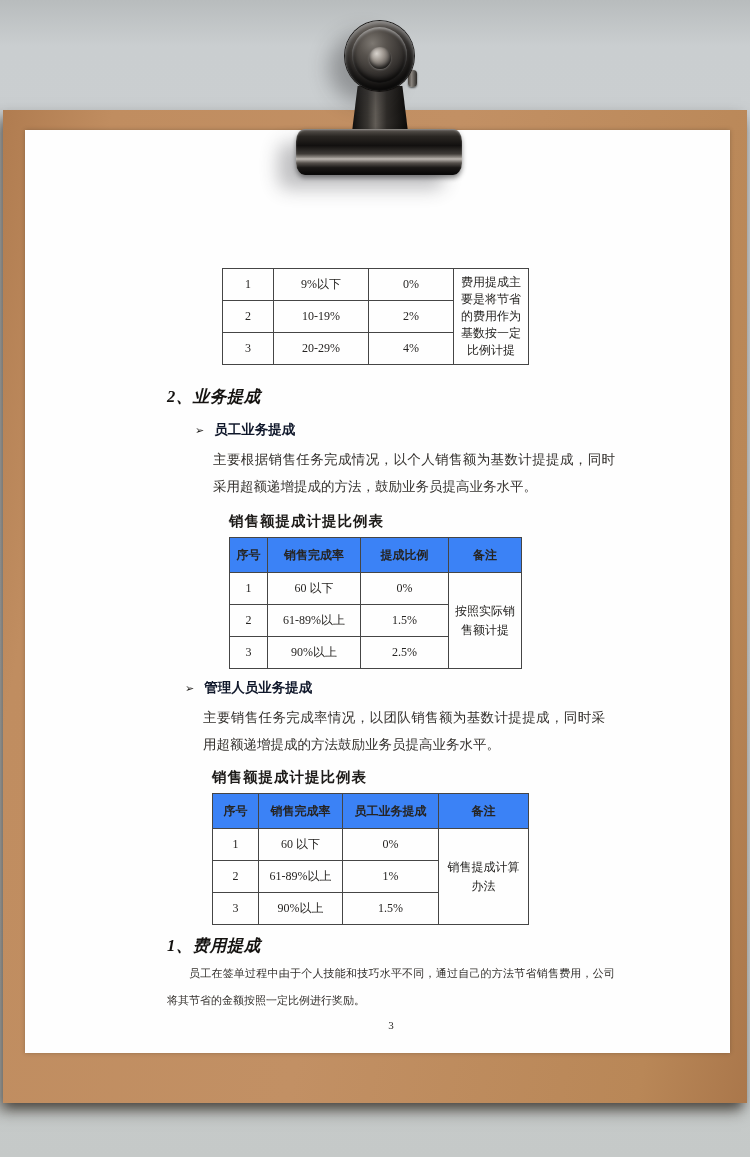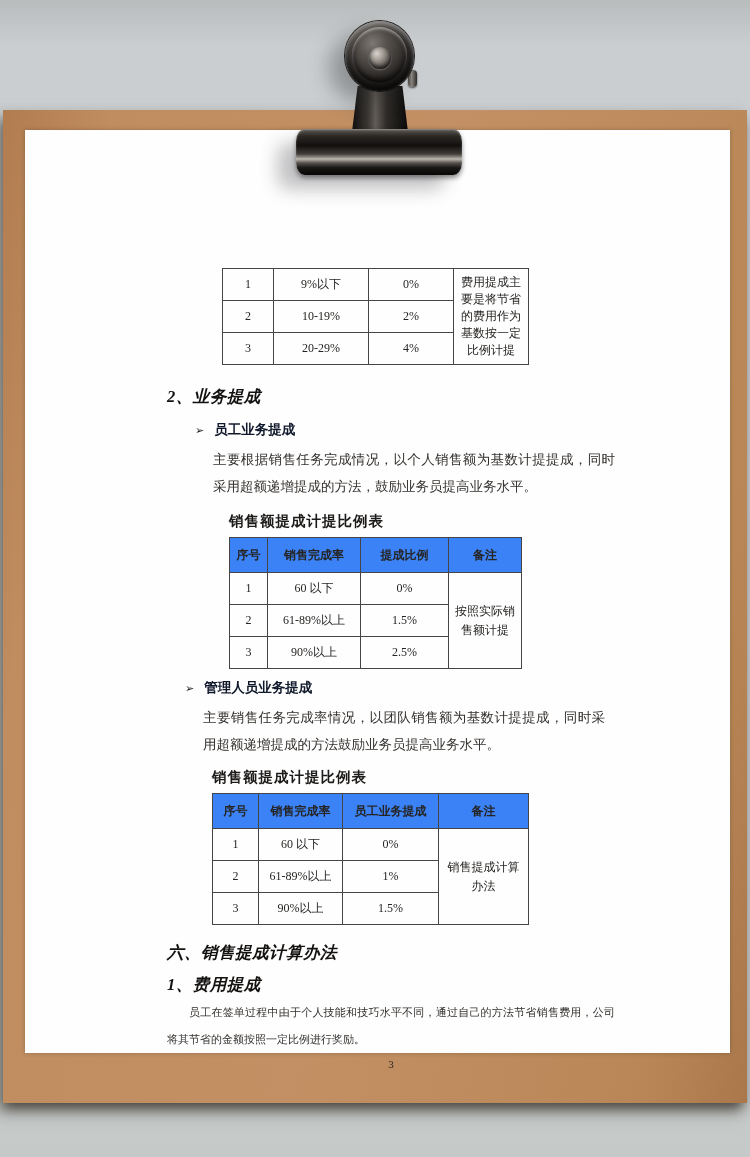--- a/index.html
+++ b/index.html
@@ -203,21 +203,20 @@
           </tr>
           <tr>
             <td>3</td>
             <td>90%以上</td>
             <td>1.5%</td>
           </tr>
         </tbody>
       </table>
     </div>
 
-    <div class="h-num h6">六、销售提成计算办法</div>
     <div class="h-num h1b">1、费用提成</div>
     <div class="para-full">员工在签单过程中由于个人技能和技巧水平不同，通过自己的方法节省销售费用，公司将其节省的金额按照一定比例进行奖励。</div>
 
     <div class="pageno">3</div>
   </div>
 </div>
 
 <div class="clip">
   <div class="clip-tab"></div>
   <div class="clip-neck"></div>

